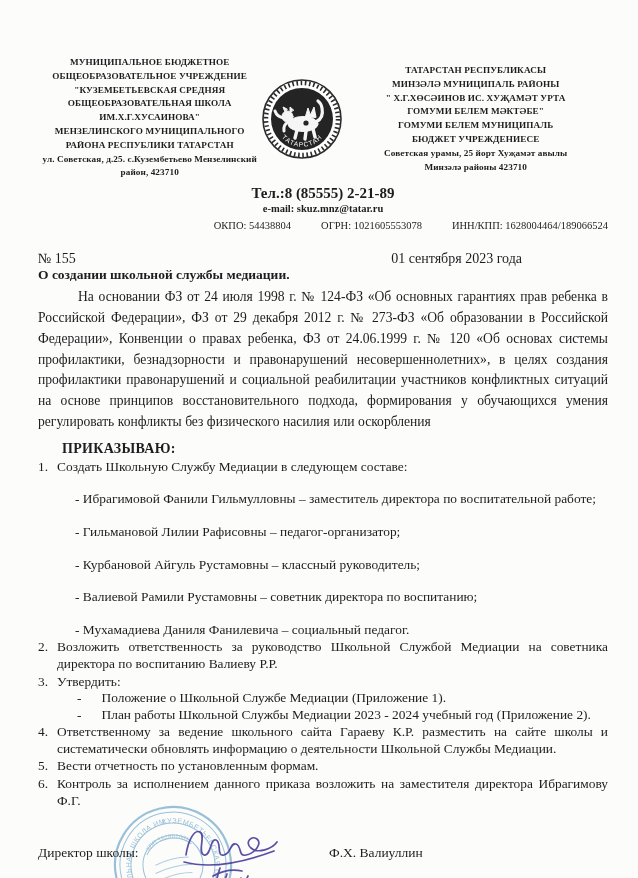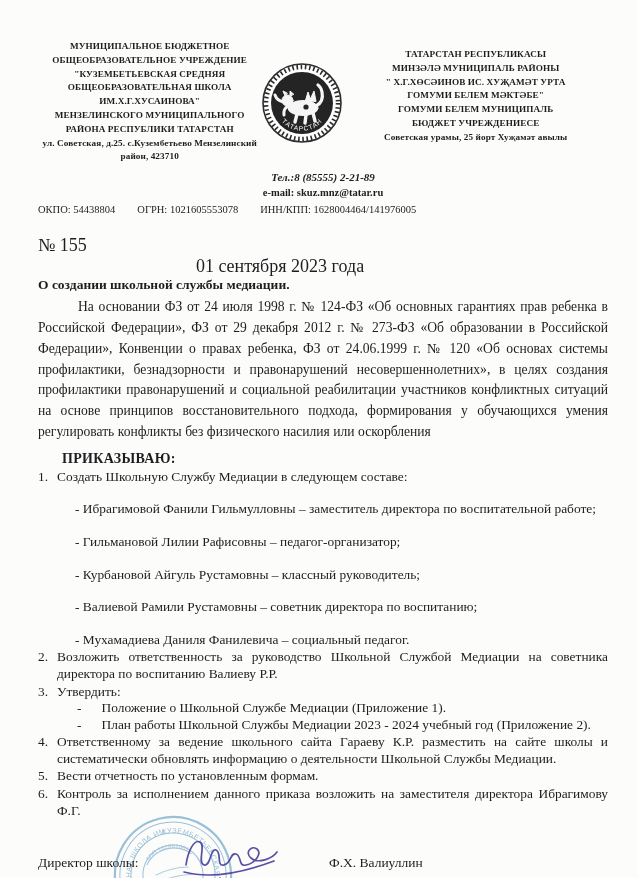--- a/index.html
+++ b/index.html
@@ -8,34 +8,34 @@
     width:638px;height:878px;
     margin:0 auto;
     background:#fcfcfb;
     overflow:hidden;
     font-family:"Liberation Serif","DejaVu Serif",serif;
     color:#1d1d1f;
     box-sizing:border-box;
     padding:40px 30px 0 38px;
   }
   
-  .letterhead{display:flex;align-items:flex-start;justify-content:space-between;}
+  .letterhead{display:flex;align-items:flex-start;justify-content:space-between;margin-top:16px;}
   .org{font-weight:bold;font-size:9.2px;line-height:13.8px;text-align:center;letter-spacing:.1px;}
   .org-left{width:238px;}
   .org-right{width:282px;padding-top:8px;}
   .org .addr{font-size:9.2px;}
   .emblem-wrap{width:86px;display:flex;justify-content:center;padding-top:22px;}
   
   .contact{ text-align:center;margin-top:6px;line-height:15px;}
-  .contact .phone{font-weight:bold;font-size:11px;font-style:italic;}
+  .contact .phone{font-weight:bold;font-size:15px;}
   .contact .email{font-weight:bold;font-size:10.5px;}
   .contact .site{font-size:10.5px;text-decoration:underline;color:#2a2a33;}
-  .codes{display:flex;justify-content:flex-start;gap:22px;font-size:10.5px;margin-top:2px;}
-  
-  .meta{display:flex;justify-content:space-between;margin-top:18px;font-size:18px;flex-direction:column;}
+  .codes{display:flex;justify-content:flex-end;gap:30px;font-size:10.5px;margin-top:2px;}
+  
+  .meta{display:flex;justify-content:space-between;margin-top:18px;font-size:14px;}
   .meta .date{margin-right:86px;text-align:center;}
   
   .subject{font-weight:bold;font-size:13.5px;}
   .preamble{font-size:13.6px;line-height:20.8px;text-align:justify;text-indent:40px;margin:4px 0 0 0;}
   .order-heading{font-weight:bold;font-size:14px;margin:8px 0 2px 24px;letter-spacing:.3px;}
   ol.orders{list-style:none;margin:2px 0 0 0;padding:0;font-size:13.4px;line-height:16.6px;}
   ol.orders li{display:flex;margin:0 0 1px 0;}
   .li-num{width:19px;flex:0 0 19px;}
   .li-body{flex:1;text-align:justify;}
   .member{padding-left:18px;text-align:justify;margin-top:16px;}
@@ -98,30 +98,31 @@
     </div>
 
     <div class="org org-right">
       <div>ТАТАРСТАН РЕСПУБЛИКАСЫ</div>
       <div>МИНЗӘЛӘ МУНИЦИПАЛЬ РАЙОНЫ</div>
       <div>" Х.Г.ХӨСӘИНОВ ИС. ХУҖАМӘТ УРТА</div>
       <div>ГОМУМИ БЕЛЕМ МӘКТӘБЕ"</div>
       <div>ГОМУМИ БЕЛЕМ МУНИЦИПАЛЬ</div>
       <div>БЮДЖЕТ УЧРЕЖДЕНИЕСЕ</div>
       <div class="addr">Советская урамы, 25 йорт Хуҗамәт авылы</div>
+      <div class="addr">Минзәлә районы 423710</div>
     </div>
   </div>
 
   <div class="contact">
     <div class="phone">Тел.:8 (85555) 2-21-89</div>
     <div class="email">e-mail: skuz.mnz@tatar.ru</div>
     <div class="codes">
       <span>ОКПО: 54438804</span>
       <span>ОГРН: 1021605553078</span>
-      <span>ИНН/КПП: 1628004464/141976005</span>
+      <span>ИНН/КПП: 1628004464/189066524</span>
     </div>
   </div>
 
   <div class="meta">
     <span>№ 155</span>
     <span class="date">01 сентября 2023 года</span>
   </div>
 
   <div class="subject">О создании школьной службы медиации.</div>
 

